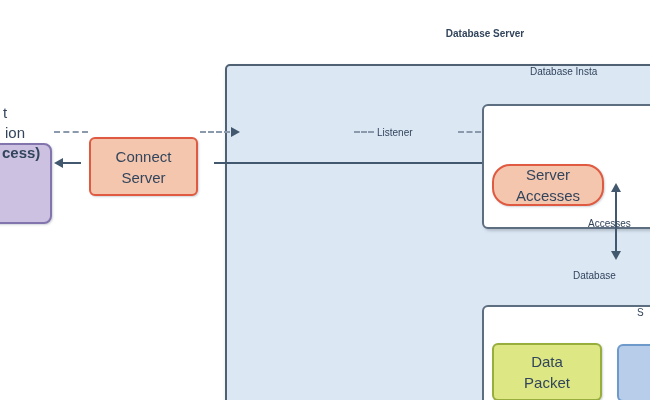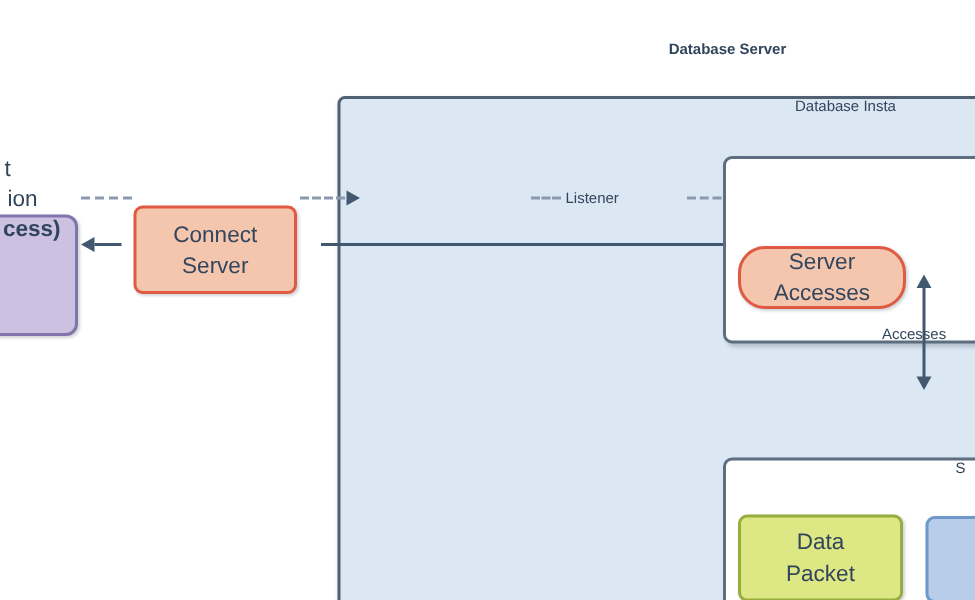--- a/index.html
+++ b/index.html
@@ -95,20 +95,21 @@
     <span>Server</span>
     <span>Accesses</span>
   </div>
 
   <div class="arr arr-up" style="left:611px;top:183px;"></div>
   <div class="vline" style="left:615px;top:191px;height:62px;"></div>
   <div class="arr arr-down" style="left:611px;top:251px;"></div>
   <div class="label" style="left:588px;top:215px;">Accesses</div>
 
   <div class="box white-box" style="left:482px;top:259px;width:235px;height:105px;"></div>
+  <div class="label" style="left:573px;top:267px;">Database</div>
 
   <div class="box green-box center-text" style="left:492px;top:297px;width:110px;height:58px;">
     <span>Data</span>
     <span>Packet</span>
   </div>
 
   <div class="box bluefile-box" style="left:617px;top:298px;width:105px;height:58px;"></div>
   <div class="label" style="left:637px;top:304px;">S</div>
 
 </div>

